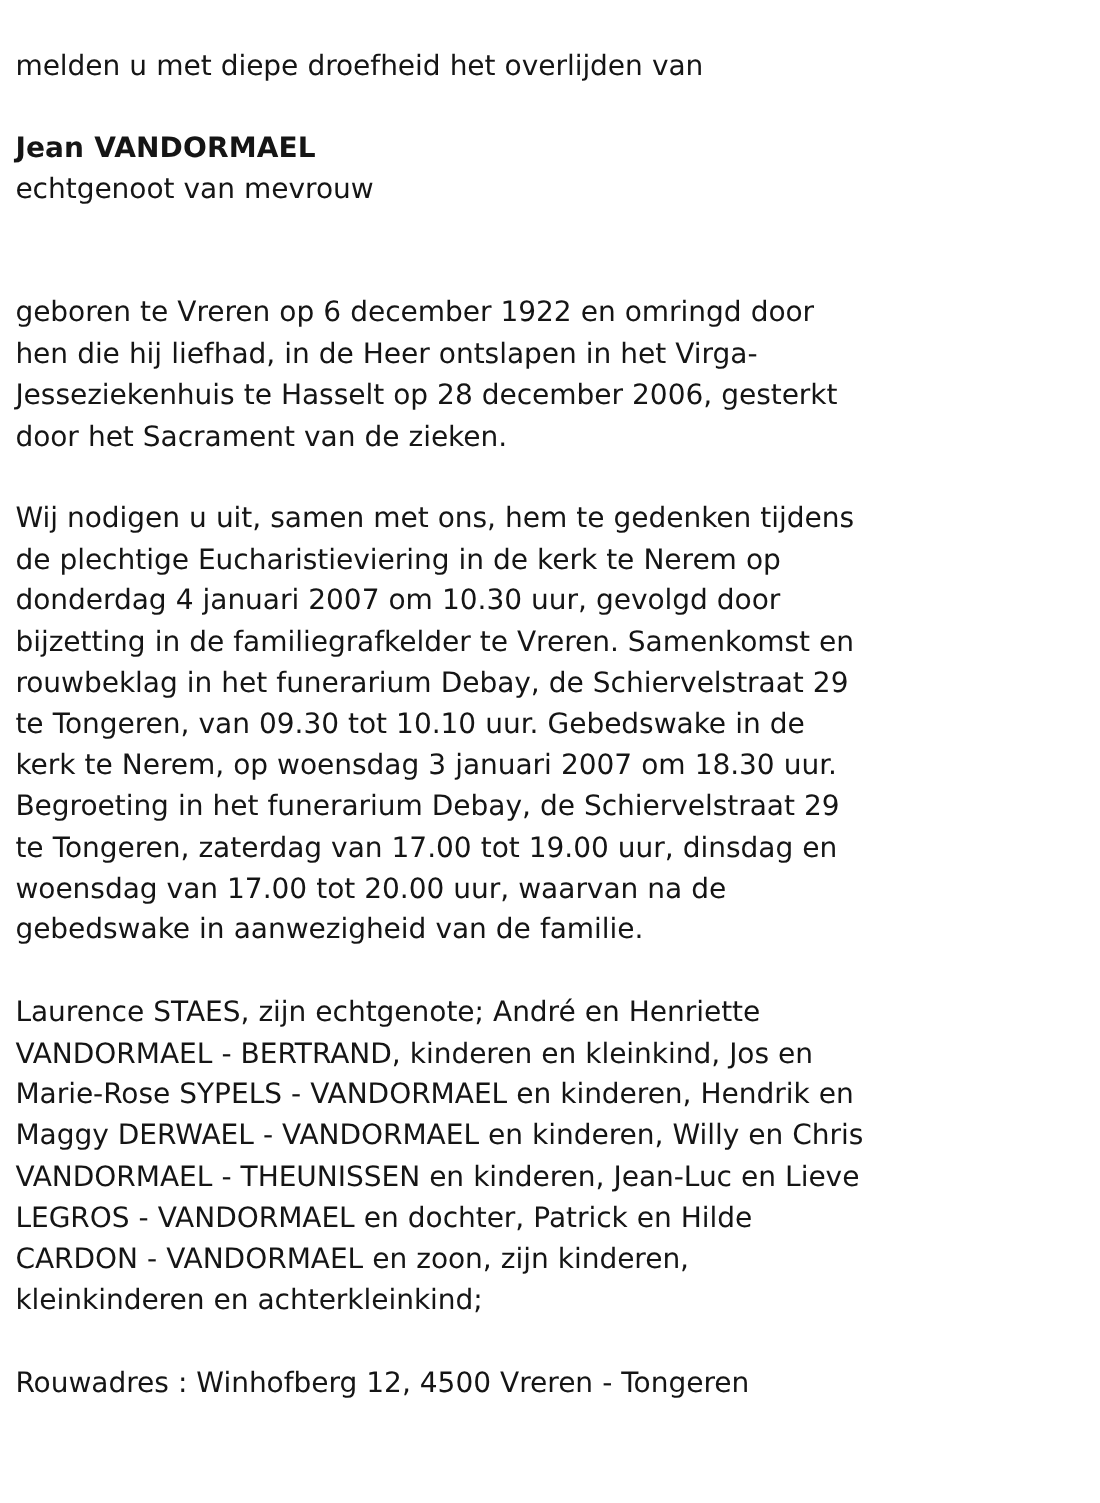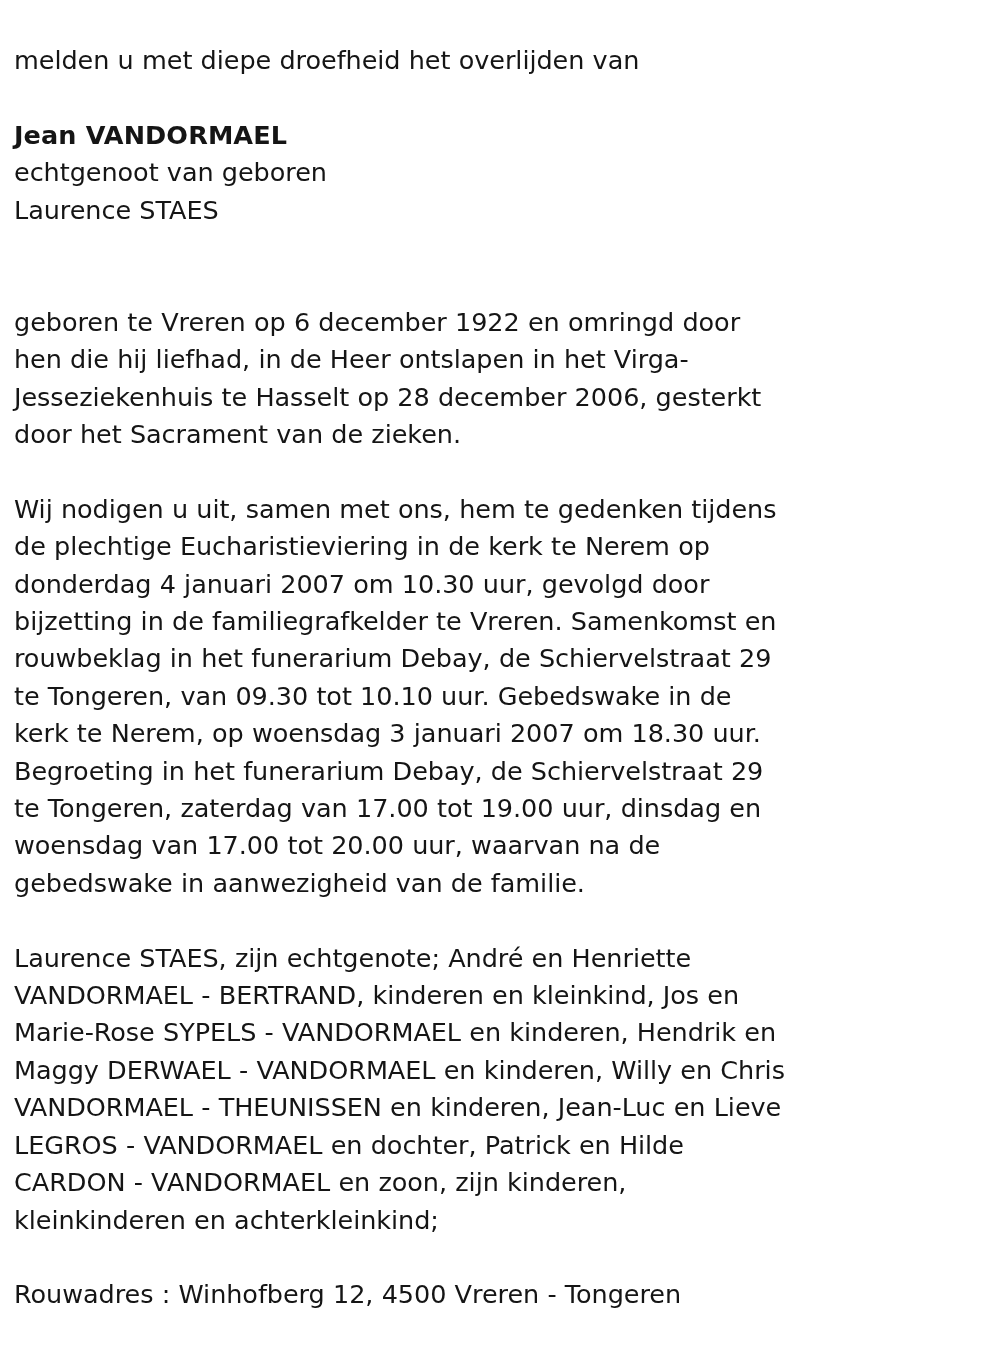--- a/index.html
+++ b/index.html
@@ -47,22 +47,21 @@
 </head>
 <body style="background: rgb(255, 255, 255); color: rgb(21, 21, 21);">
 
 <div class="page" style="background: rgb(255, 255, 255);">
 
   <p class="block">melden u met diepe droefheid het overlijden van</p>
 
   <div class="gap"></div>
 
   <p class="block name-bold">Jean VANDORMAEL</p>
-  <p class="block">echtgenoot van geboren</p>
-  <p class="block">Laurence STAES</p>
+  <p class="block">echtgenoot van mevrouw</p>
 
   <div class="gap"></div>
 
 
   <div class="gap"></div>
 
   <p class="block">geboren te Vreren op 6 december 1922 en omringd door hen die hij liefhad, in de Heer ontslapen in het Virga-Jesseziekenhuis te Hasselt op 28 december 2006, gesterkt door het Sacrament van de zieken.</p>
 
   <div class="gap"></div>
 

